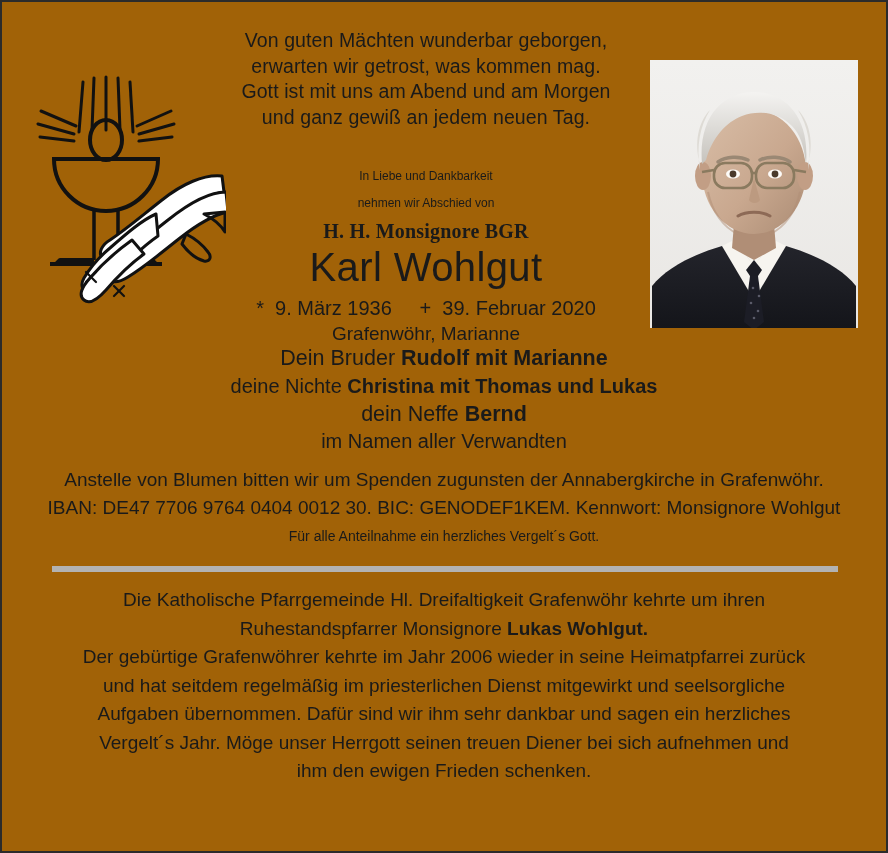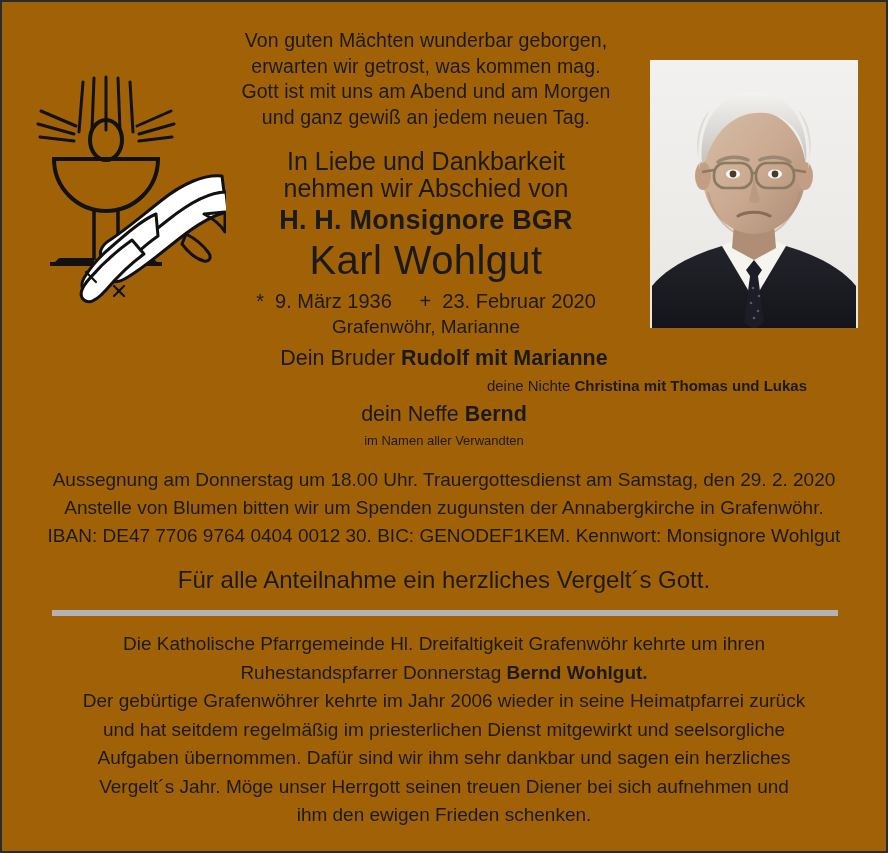--- a/index.html
+++ b/index.html
@@ -58,31 +58,32 @@
   }
 
   .poem {
     font-size: 19.5px;
     line-height: 25.5px;
     letter-spacing: 0.1px;
     white-space: pre-line;
   }
 
   .farewell {
-    margin-top: 18px;
-    font-size: 25px;
+    margin-top: 33px;
+    font-size: 12px;
     line-height: 26.5px;
     white-space: pre-line;
   }
 
   .honorific {
     margin-top: 4px;
-    font-size: 27px;
+    font-size: 20px;
     font-weight: bold;
     letter-spacing: 0.2px;
+    font-family: Liberation Serif, serif;
   }
 
   .deceased-name {
     margin-top: 1px;
     font-size: 40px;
     font-weight: normal;
     letter-spacing: 0.4px;
     line-height: 46px;
   }
 
@@ -98,38 +99,37 @@
     line-height: 25px;
   }
 
   
   .family {
     margin-top: 2px;
     text-align: center;
     padding: 0 79px;
   }
   .family .fam-line-1 { font-size: 21.5px; line-height: 28px; }
-  .family .fam-line-2 { font-size: 15px; line-height: 28px; text-align: right; }
+  .family .fam-line-2 { font-size: 20px; line-height: 28px; }
   .family .fam-line-3 { font-size: 21.5px; line-height: 28px; text-align: center; }
-  .family .fam-line-4 { font-size: 13px; line-height: 26px; }
+  .family .fam-line-4 { font-size: 20px; line-height: 26px; }
   .family b { font-weight: bold; }
 
   
   .arrangements {
     margin-top: 12px;
     text-align: center;
     padding: 0 18px;
   }
   .arrangements .ln {
     font-size: 19px;
     line-height: 28px;
   }
   .arrangements .thanks {
-    margin-top: 16px;
-    font-size: 24px;
+    font-size: 14px;
     line-height: 28px;
   }
 
   
   .divider {
     height: 6px;
     background: #b3b3b3;
     margin: 16px 48px 0 50px;
   }
 
@@ -289,44 +289,43 @@
 
     <div class="center-col">
       <div class="poem">Von guten Mächten wunderbar geborgen,
 erwarten wir getrost, was kommen mag.
 Gott ist mit uns am Abend und am Morgen
 und ganz gewiß an jedem neuen Tag.</div>
       <div class="farewell">In Liebe und Dankbarkeit
 nehmen wir Abschied von</div>
       <div class="honorific">H. H. Monsignore BGR</div>
       <div class="deceased-name">Karl Wohlgut</div>
-      <div class="dates">*  9. März 1936     +  23. Februar 2020</div>
+      <div class="dates">*  9. März 1936     +  39. Februar 2020</div>
       <div class="places">Grafenwöhr, Marianne</div>
     </div>
   </div>
 
   <div class="family">
     <div class="fam-line-1"><span>Dein Bruder </span><b>Rudolf mit Marianne</b></div>
     <div class="fam-line-2"><span>deine Nichte </span><b>Christina mit Thomas und Lukas</b></div>
     <div class="fam-line-3"><span>dein Neffe </span><b>Bernd</b></div>
     <div class="fam-line-4">im Namen aller Verwandten</div>
   </div>
 
   <div class="arrangements">
-    <div class="ln">Aussegnung am Donnerstag um 18.00 Uhr. Trauergottesdienst am Samstag, den 29. 2. 2020</div>
     <div class="ln">Anstelle von Blumen bitten wir um Spenden zugunsten der Annabergkirche in Grafenwöhr.</div>
     <div class="ln">IBAN: DE47 7706 9764 0404 0012 30. BIC: GENODEF1KEM. Kennwort: Monsignore Wohlgut</div>
     <div class="thanks">Für alle Anteilnahme ein herzliches Vergelt´s Gott.</div>
   </div>
 
   <div class="divider"></div>
 
   <div class="parish">
     <div class="ln">Die Katholische Pfarrgemeinde Hl. Dreifaltigkeit Grafenwöhr kehrte um ihren</div>
-    <div class="ln"><span>Ruhestandspfarrer Donnerstag </span><b>Bernd Wohlgut.</b></div>
+    <div class="ln"><span>Ruhestandspfarrer Monsignore </span><b>Lukas Wohlgut.</b></div>
     <div class="ln">Der gebürtige Grafenwöhrer kehrte im Jahr 2006 wieder in seine Heimatpfarrei zurück</div>
     <div class="ln">und hat seitdem regelmäßig im priesterlichen Dienst mitgewirkt und seelsorgliche</div>
     <div class="ln">Aufgaben übernommen. Dafür sind wir ihm sehr dankbar und sagen ein herzliches</div>
     <div class="ln">Vergelt´s Jahr. Möge unser Herrgott seinen treuen Diener bei sich aufnehmen und</div>
     <div class="ln">ihm  den ewigen Frieden schenken.</div>
 
   </div>
 
 </div>
 

